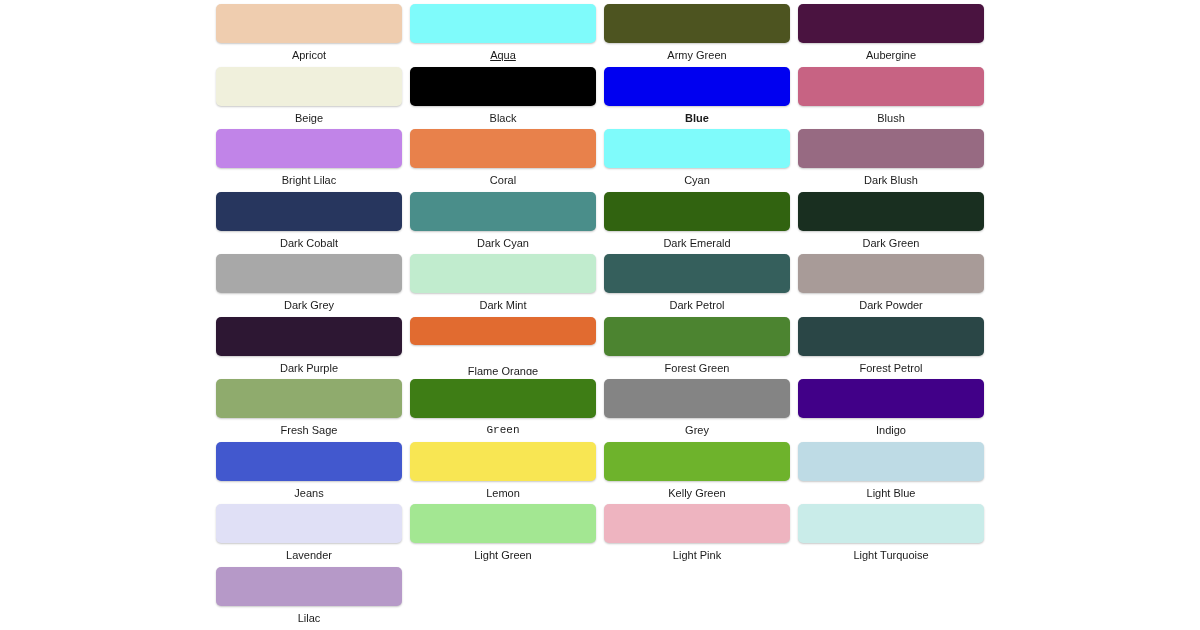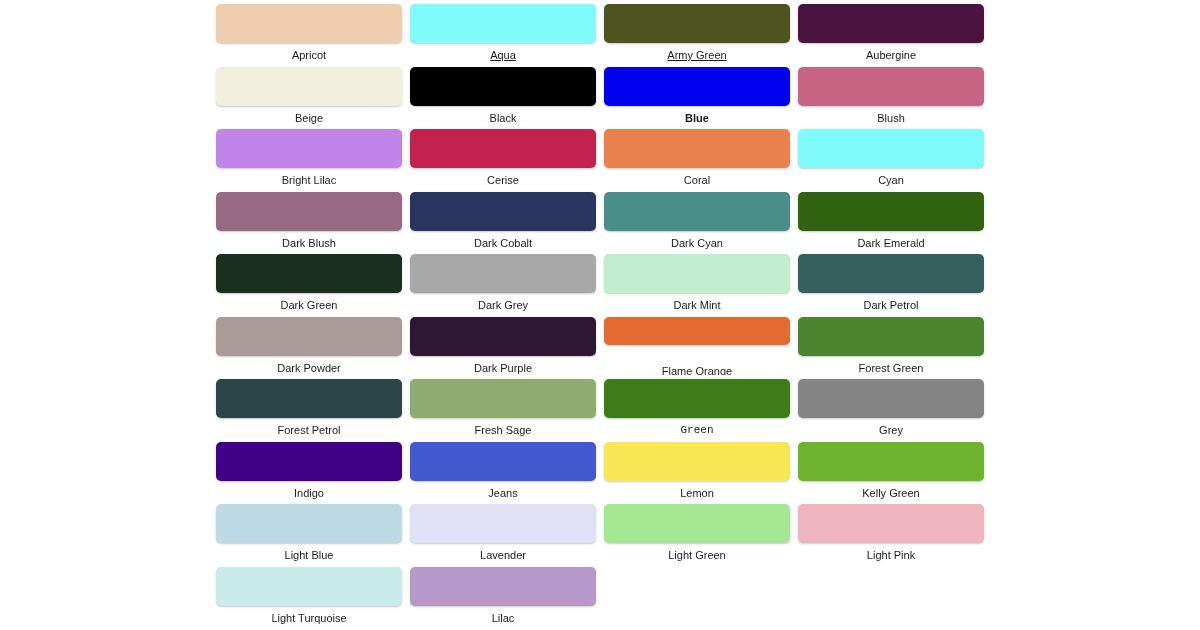--- a/index.html
+++ b/index.html
@@ -63,21 +63,21 @@
       <div class="swatch-cell">
         <div class="swatch-chip" style="background-color: rgb(239, 205, 175);"></div>
         <div class="swatch-label" style="color: rgb(27, 27, 27);">Apricot</div>
       </div>
       <div class="swatch-cell">
         <div class="swatch-chip" style="background-color: rgb(127, 251, 251);"></div>
         <div class="swatch-label" style="color: rgb(27, 27, 27); text-decoration: underline;">Aqua</div>
       </div>
       <div class="swatch-cell">
         <div class="swatch-chip" style="background-color: rgb(77, 84, 32);"></div>
-        <div class="swatch-label" style="color: rgb(27, 27, 27); text-decoration: underline;">Army Green</div>
+        <div class="swatch-label" style="color: rgb(27, 27, 27);">Army Green</div>
       </div>
       <div class="swatch-cell">
         <div class="swatch-chip" style="background-color: rgb(74, 19, 64);"></div>
         <div class="swatch-label" style="color: rgb(27, 27, 27);">Aubergine</div>
       </div>
       <div class="swatch-cell">
         <div class="swatch-chip" style="background-color: rgb(240, 240, 220);"></div>
         <div class="swatch-label" style="color: rgb(27, 27, 27);">Beige</div>
       </div>
       <div class="swatch-cell">
@@ -88,24 +88,20 @@
         <div class="swatch-chip" style="background-color: rgb(0, 0, 240);"></div>
         <div class="swatch-label" style="color: rgb(27, 27, 27); font-weight: bold;">Blue</div>
       </div>
       <div class="swatch-cell">
         <div class="swatch-chip" style="background-color: rgb(199, 99, 131);"></div>
         <div class="swatch-label" style="color: rgb(27, 27, 27);">Blush</div>
       </div>
       <div class="swatch-cell">
         <div class="swatch-chip" style="background-color: rgb(193, 132, 232);"></div>
         <div class="swatch-label" style="color: rgb(27, 27, 27);">Bright Lilac</div>
-      </div>
-      <div class="swatch-cell">
-        <div class="swatch-chip" style="background-color: rgb(195, 34, 80);"></div>
-        <div class="swatch-label" style="color: rgb(27, 27, 27);">Cerise</div>
       </div>
       <div class="swatch-cell">
         <div class="swatch-chip" style="background-color: rgb(232, 129, 75);"></div>
         <div class="swatch-label" style="color: rgb(27, 27, 27);">Coral</div>
       </div>
       <div class="swatch-cell">
         <div class="swatch-chip" style="background-color: rgb(127, 251, 251);"></div>
         <div class="swatch-label" style="color: rgb(27, 27, 27);">Cyan</div>
       </div>
       <div class="swatch-cell">

